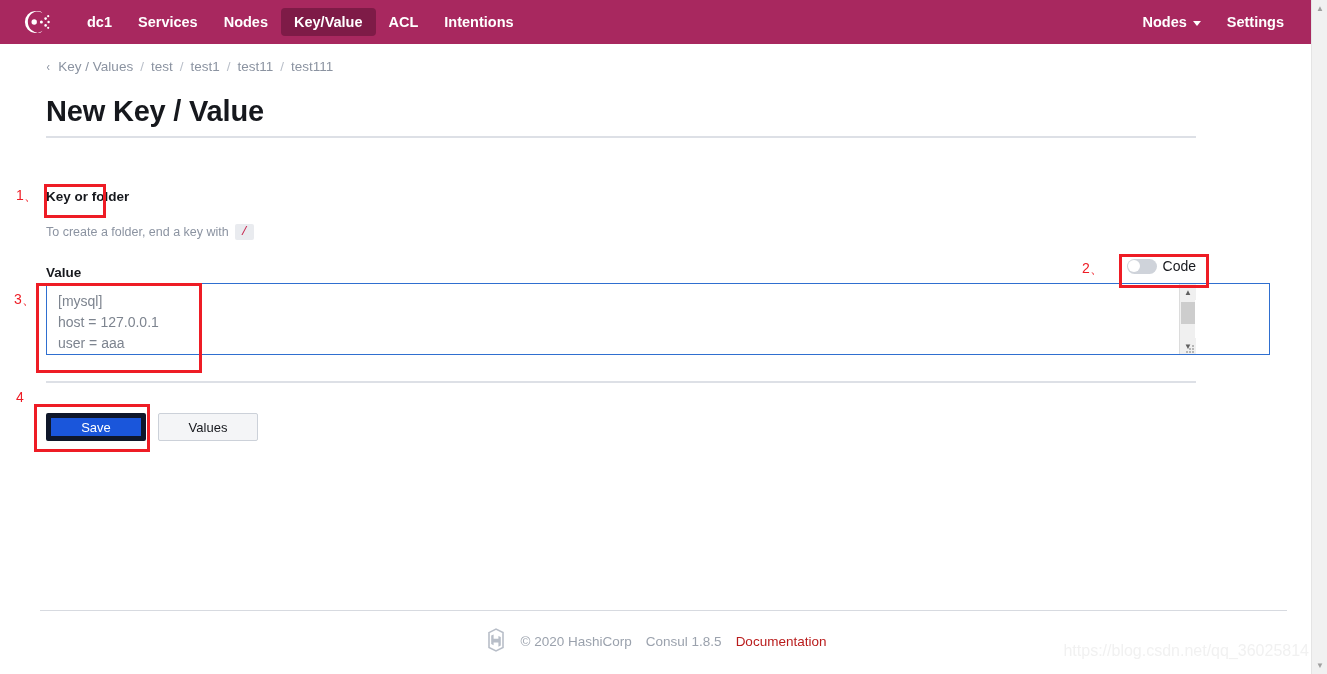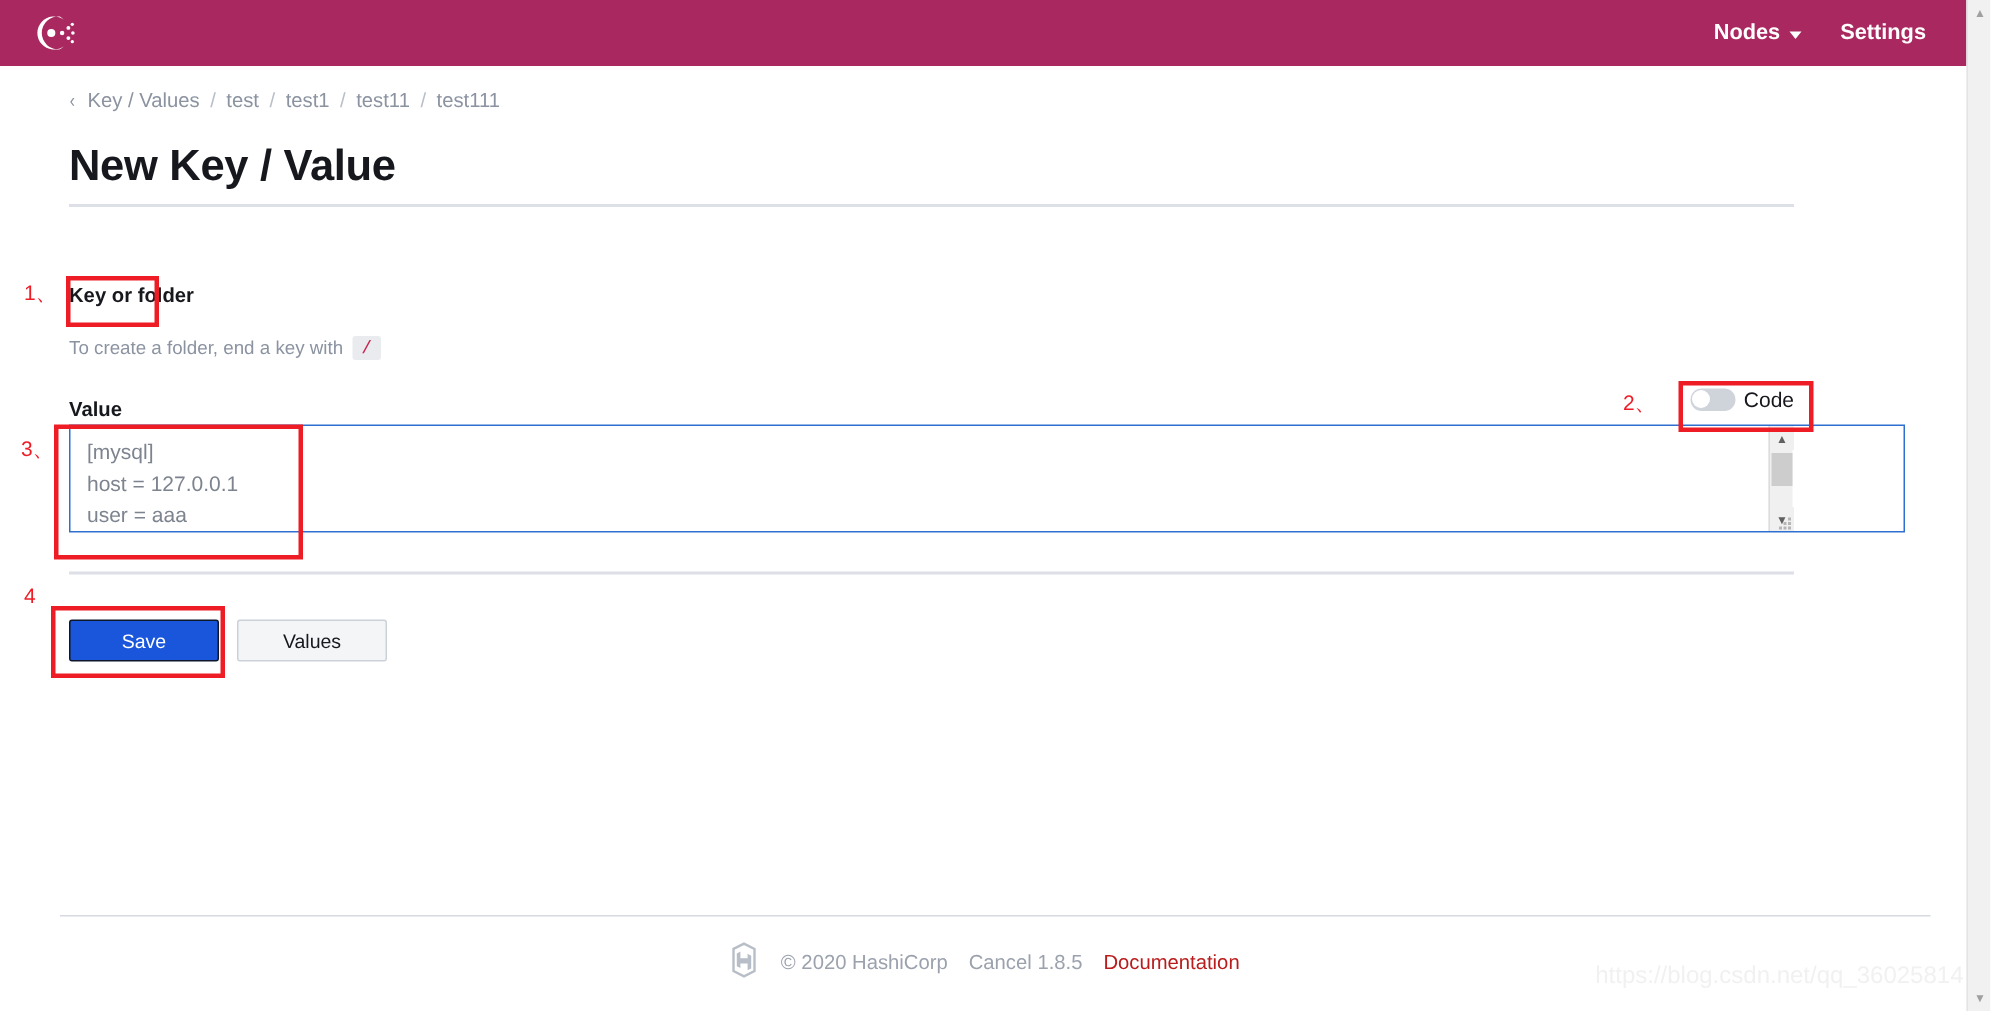--- a/index.html
+++ b/index.html
@@ -227,21 +227,21 @@
     font-size: 13px;
     border-radius: 2px;
     cursor: pointer;
     height: 28px;
   }
   .btn-save {
     left: 46px; top: 413px;
     width: 100px;
     background: #1a56db;
     color: #ffffff;
-    border: 1px solid #0f172a;
+    border: 5px solid #0f172a;
     font-weight: normal;
   }
   .btn-cancel {
     left: 158px; top: 413px;
     width: 100px;
     background: #f4f5f7;
     color: #16181d;
     border: 1px solid #ccd1d9;
   }
 
@@ -314,20 +314,28 @@
         <path d="M20.5 6.2a11 11 0 1 0 0 17.6 14 14 0 0 1-2.6 2.1A11 11 0 1 1 17.9 4a14 14 0 0 1 2.6 2.2z" fill="#ffffff"></path>
         <circle cx="12.2" cy="15" r="2.7" fill="#ffffff"></circle>
         <circle cx="19.4" cy="15" r="1.5" fill="#ffffff"></circle>
         <circle cx="23.6" cy="11.6" r="1.3" fill="#ffffff"></circle>
         <circle cx="23.6" cy="18.4" r="1.3" fill="#ffffff"></circle>
         <circle cx="26.6" cy="15" r="1.2" fill="#ffffff"></circle>
         <circle cx="26.2" cy="9.2" r="1.1" fill="#ffffff"></circle>
         <circle cx="26.2" cy="20.8" r="1.1" fill="#ffffff"></circle>
       </svg>
     </div>
+    <div class="nav-links">
+      <div class="nav-item">dc1</div>
+      <div class="nav-item">Services</div>
+      <div class="nav-item">Nodes</div>
+      <div class="nav-item active">Key/Value</div>
+      <div class="nav-item">ACL</div>
+      <div class="nav-item">Intentions</div>
+    </div>
     <div class="nav-right">
       <div class="nav-item">
         <span>Nodes</span>
         <span class="caret-down"></span>
       </div>
       <div class="nav-item">Settings</div>
     </div>
   </div>
 
   <div class="breadcrumb">
@@ -397,21 +405,21 @@
 
   <div class="footer-rule"></div>
   <div class="footer">
     <span>
       <svg width="22" height="24" viewBox="0 0 22 24" aria-hidden="true">
         <path d="M4 4.6 11 1.1l7 3.5v14.8l-7 3.5-7-3.5V4.6z" fill="none" stroke="#b8bec8" stroke-width="1.6"></path>
         <path d="M8.6 6.4v4.4h4.8V7.9l2.4 1.2v8.5l-2.4 1.2v-4.4H8.6v2.9l-2.4-1.2V7.6l2.4-1.2z" fill="#b8bec8"></path>
       </svg>
     </span>
     <span>© 2020 HashiCorp</span>
-    <span>Cancel 1.8.5</span>
+    <span>Consul 1.8.5</span>
     <span class="footer-link">Documentation</span>
   </div>
 
   <div class="watermark">https://blog.csdn.net/qq_36025814</div>
 
   <div class="win-scroll">
     <div class="ws-arrow up">▲</div>
     <div class="ws-arrow down">▼</div>
   </div>
 

